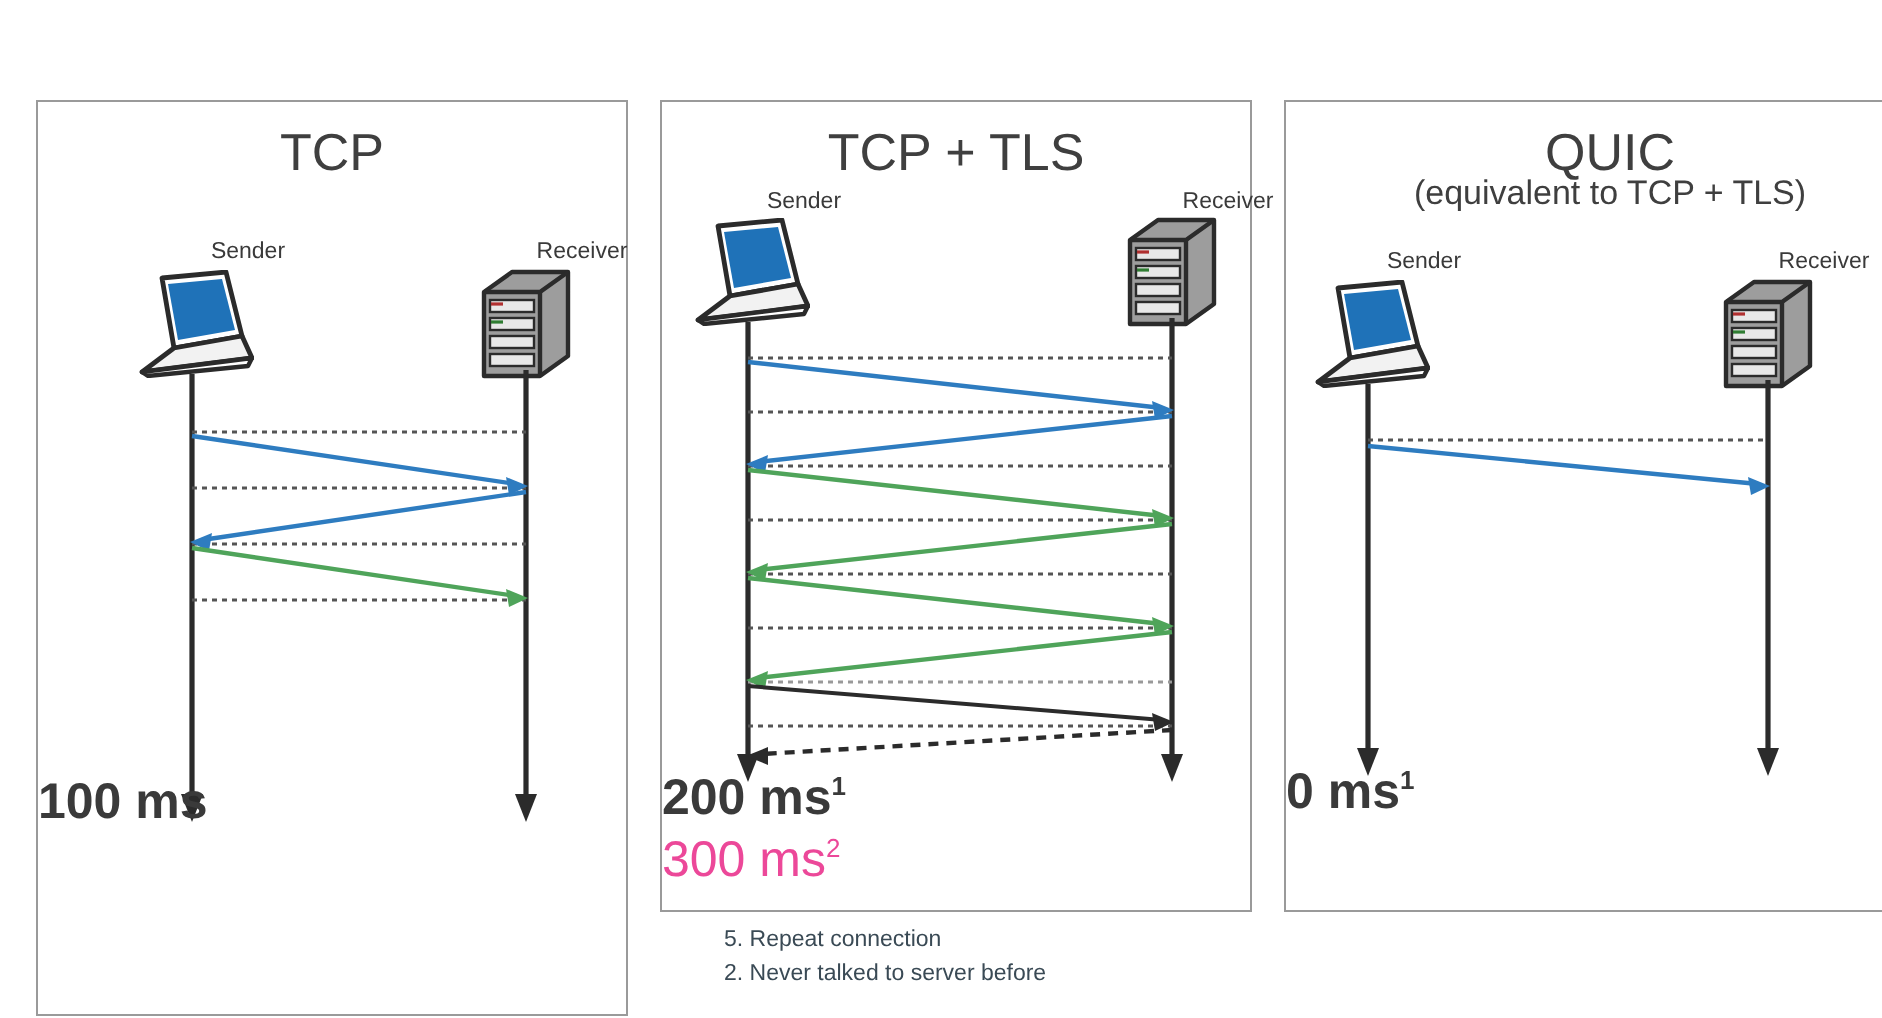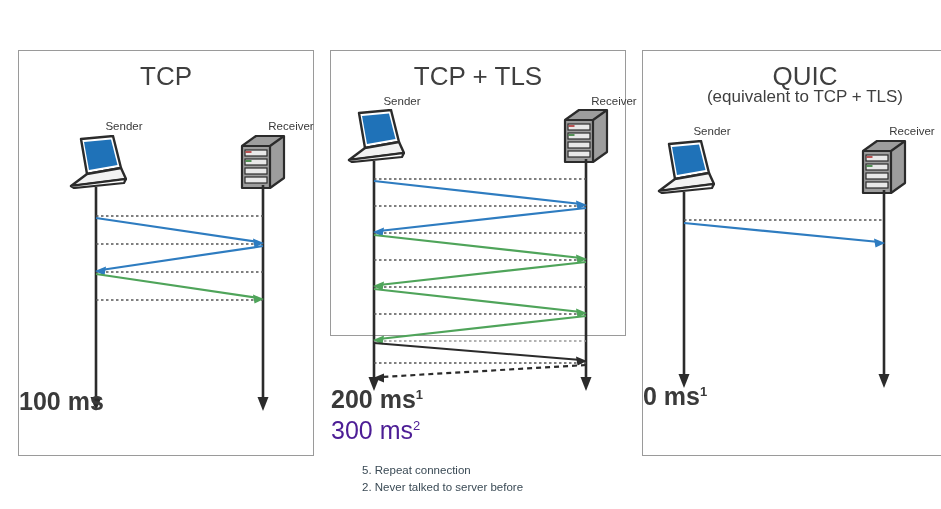--- a/index.html
+++ b/index.html
@@ -16,22 +16,22 @@
     text-align: center;
     font-size: 23px; font-weight: bold; color: #111111;
     letter-spacing: -0.2px;
   }
 
   .panel {
     position: absolute;
     background: #ffffff;
     border: 1.5px solid #9a9a9a;
   }
-  #panel-tcp  { left: 18px;  top: 50px; width: 296px; height: 406px; padding-left: 13px; }
-  #panel-tls  { left: 330px; top: 50px; width: 296px; height: 286px; }
+  #panel-tcp  { left: 18px;  top: 50px; width: 296px; height: 458px; padding-left: 13px; }
+  #panel-tls  { left: 330px; top: 50px; width: 296px; height: 406px; }
   #panel-quic { left: 642px; top: 50px; width: 326px; height: 406px; }
 
   .panel-title {
     position: absolute; left: 0; width: 100%;
     text-align: center;
     color: #3f3f3f;
     font-weight: 400;
   }
   .panel-title.main  { top: 10px;  font-size: 26px; }
   .panel-title.sub   { top: 36px;  font-size: 17px; }
@@ -52,21 +52,21 @@
   .server svg { display: block; }
 
   
   .lines { position: absolute; left: 0; top: 0; }
 
   .timing {
     position: absolute; left: 0; width: 100%;
     text-align: left; white-space: nowrap;
   }
   .timing .t1 { font-size: 25px; font-weight: bold; color: #3a3a3a; display: block; }
-  .timing .t2 { font-size: 25px; font-weight: 400; color: #4c1d95; display: block; margin-top: 2px; }
+  .timing .t2 { font-size: 25px; font-weight: 400; color: #ec4899; display: block; margin-top: 2px; }
   .timing sup { font-size: 13px; vertical-align: super; font-weight: inherit; }
 
   .footnotes {
     position: absolute; left: 362px; top: 462px;
     font-size: 11.5px; color: #3a4a55; line-height: 1.45;
   }
   .footnotes div { white-space: nowrap; }
 </style>
 </head>
 <body>

